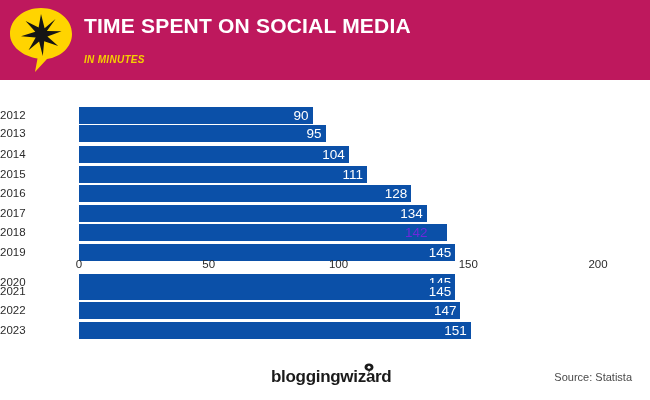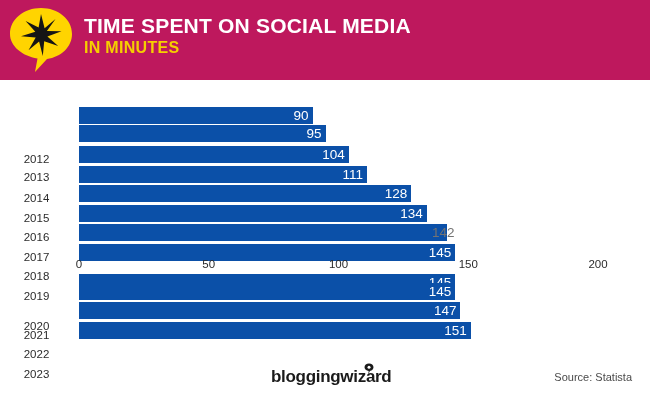--- a/index.html
+++ b/index.html
@@ -37,49 +37,49 @@
   #header-title {
     color: #ffffff;
     font-size: 21px;
     font-weight: bold;
     letter-spacing: 0.2px;
     line-height: 25px;
     white-space: nowrap;
   }
   #header-subtitle {
     color: #F5CF00;
-    font-size: 16px;
+    font-size: 10px;
     font-weight: bold;
     letter-spacing: 0.3px;
     line-height: 15px;
-    margin-top: 2px;
-    white-space: nowrap;
+    margin-top: 14px;
+    white-space: nowrap;
+    font-style: italic;
   }
 
   
   #plot {
     position: absolute;
     left: 0; top: 80px;
     width: 650px; height: 275px;
   }
   .bar-row {
     position: absolute;
     left: 0;
     height: 17px;
   }
   .bar-year {
     position: absolute;
     left: 0;
     width: 73px;
-    text-align: center;
+    text-align: left;
     font-size: 11.5px;
     color: #2b2b2b;
     line-height: 17px;
     height: 17px;
-    margin-top: 44px;
   }
   .bar-rect {
     position: absolute;
     top: 0;
     left: 79px;
     height: 17px;
     background: #0B50A8;
   }
   .bar-value {
     position: absolute;
@@ -181,21 +181,21 @@
         <div class="bar-value" style="left: 79px; width: 332.16px; color: rgb(255, 255, 255);">128</div>
       </div>
       <div class="bar-row" style="top: 124.5px; width: 650px;">
         <div class="bar-year">2017</div>
         <div class="bar-rect" style="width: 347.73px; background: rgb(11, 80, 168);"></div>
         <div class="bar-value" style="left: 79px; width: 347.73px; color: rgb(255, 255, 255);">134</div>
       </div>
       <div class="bar-row" style="top: 144px; width: 650px;">
         <div class="bar-year">2018</div>
         <div class="bar-rect" style="width: 368.49px; background: rgb(11, 80, 168);"></div>
-        <div class="bar-value" style="left: 90px; width: 368.49px; color: #737373;">142</div>
+        <div class="bar-value" style="left: 63px; width: 368.49px; color: #6d28d9;">142</div>
       </div>
       <div class="bar-row" style="top: 163.5px; width: 650px;">
         <div class="bar-year">2019</div>
         <div class="bar-rect" style="width: 376.275px; background: rgb(11, 80, 168);"></div>
         <div class="bar-value" style="left: 79px; width: 376.275px; color: rgb(255, 255, 255);">145</div>
       </div>
       <div class="bar-row" style="top: 194px; width: 650px;">
         <div class="bar-year">2020</div>
         <div class="bar-rect" style="width: 376.275px; background: rgb(11, 80, 168);"></div>
         <div class="bar-value" style="left: 79px; width: 376.275px; color: rgb(255, 255, 255);">145</div>

